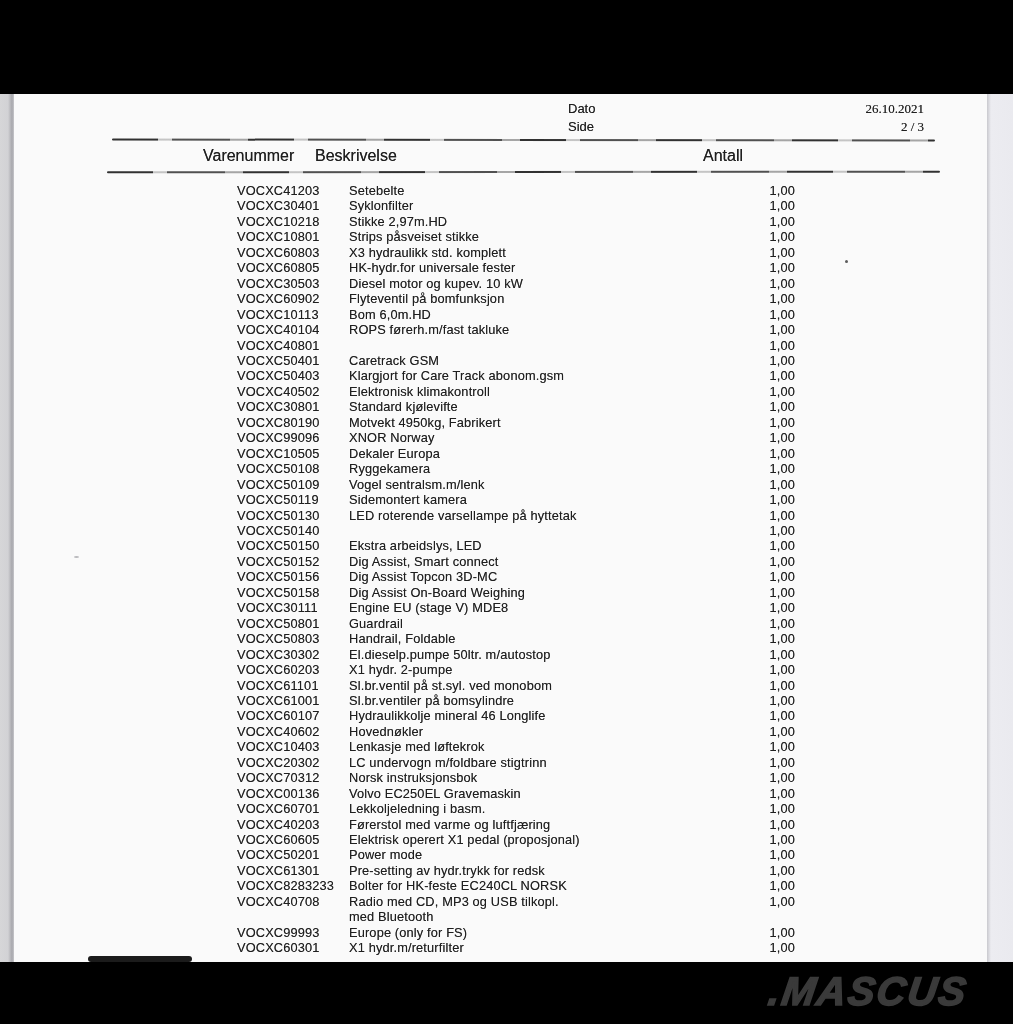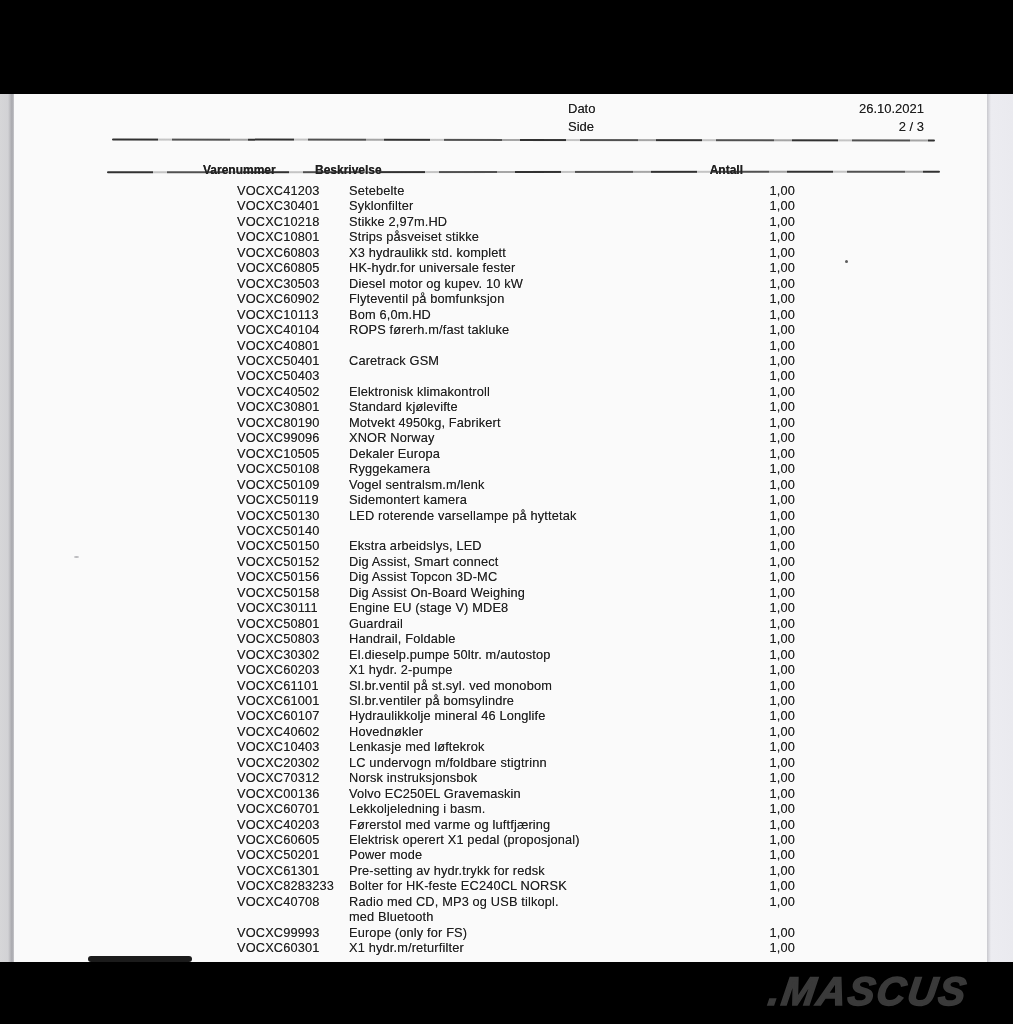--- a/index.html
+++ b/index.html
@@ -30,34 +30,34 @@
   }
 
   .doc{
     position:absolute;left:0;top:94px;width:1013px;height:868px;
     color:var(--ink);
     filter:blur(0.3px);
   }
   .doc .soft{text-shadow:0 0 .5px rgba(30,30,30,.65);}
 
   .hdr-label{position:absolute;left:568px;font-size:13px;}
-  .hdr-value{position:absolute;left:750px;width:174px;text-align:right;font-size:13px;}
+  .hdr-value{position:absolute;left:750px;width:174px;text-align:right;font-size:13px;font-family:Liberation Serif, serif;}
   .hdr-dato{top:7px;}
   .hdr-side{top:25px;}
 
   .scan-line{
     position:absolute;height:2px;border-radius:1px;
     background-image:repeating-linear-gradient(90deg,
       rgba(38,38,38,.95) 0 46px, rgba(38,38,38,.25) 46px 60px,
       rgba(38,38,38,.8) 60px 118px, rgba(38,38,38,.4) 118px 136px);
   }
   .rule-top{top:45px;left:112px;width:823px;transform:rotate(.08deg);}
   .rule-head{top:77px;left:107px;width:833px;transform:rotate(-.05deg);}
 
-  .col-head{position:absolute;top:69px;font-size:12px;font-weight:700;text-shadow:0 0 .4px rgba(25,25,25,.8);}
+  .col-head{position:absolute;top:53px;font-size:16px;font-weight:400;text-shadow:0 0 .4px rgba(25,25,25,.8);}
   .col-head-var{left:203px;}
   .col-head-besk{left:315px;}
   .col-head-antall{left:643px;width:100px;text-align:right;}
 
   .rows{position:absolute;left:0;top:89px;width:1013px;padding-left:34px;}
   .trow{
     display:flex;position:relative;padding-left:203px;
     font-size:12.8px;line-height:15.45px;letter-spacing:.15px;
     text-shadow:0 0 .45px rgba(32,32,32,.6);
   }
@@ -185,20 +185,23 @@
         </div>
         <div class="trow">
           <span class="c1">VOCXC50401</span>
           <span class="c2">
             <div>Caretrack GSM</div>
           </span>
           <span class="c3">1,00</span>
         </div>
         <div class="trow">
           <span class="c1">VOCXC50403</span>
+          <span class="c2">
+            <div>Klargjort for Care Track abonom.gsm</div>
+          </span>
           <span class="c3">1,00</span>
         </div>
         <div class="trow">
           <span class="c1">VOCXC40502</span>
           <span class="c2">
             <div>Elektronisk klimakontroll</div>
           </span>
           <span class="c3">1,00</span>
         </div>
         <div class="trow">

